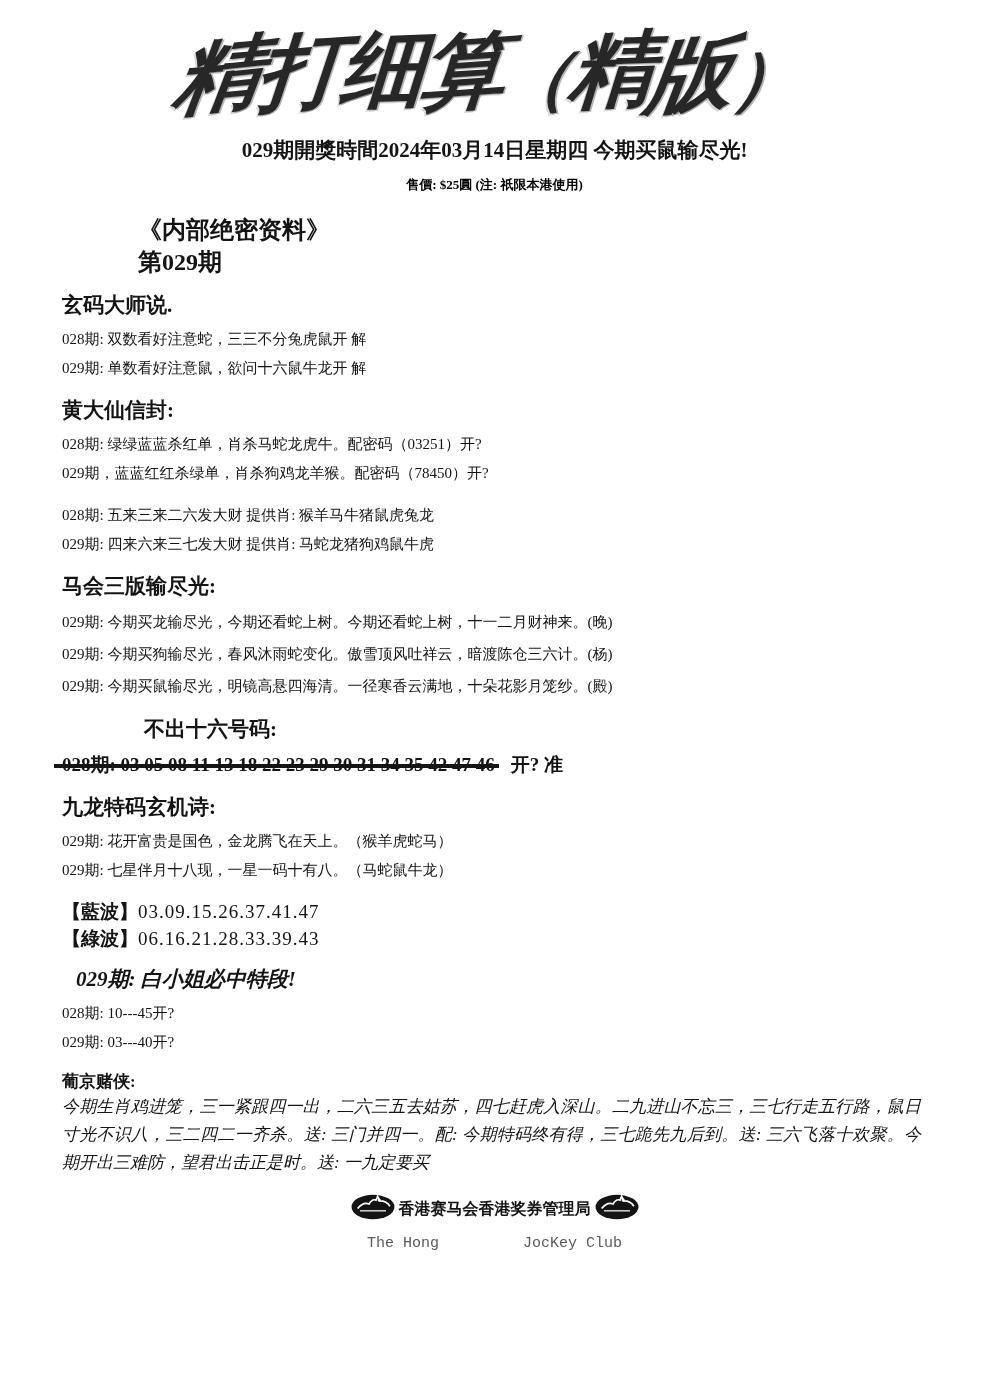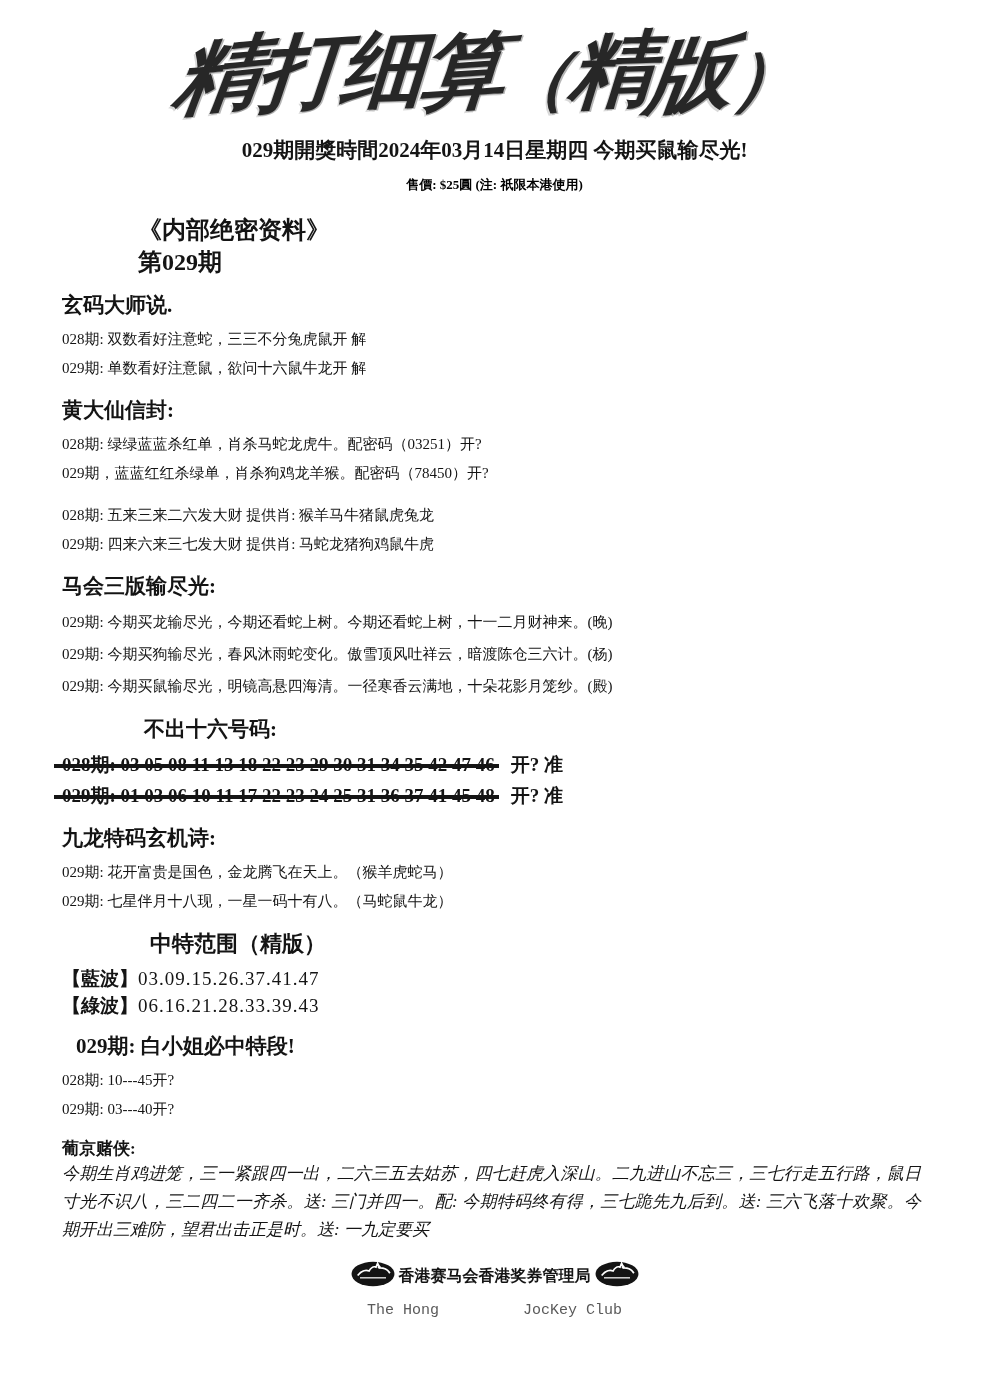--- a/index.html
+++ b/index.html
@@ -29,21 +29,21 @@
   .masthead { display:flex; justify-content:space-between; align-items:baseline;
     margin-top:20px; padding:0 88px 0 76px; font-size:24px; font-weight:bold;flex-direction:column; }
 
   .section { margin-top:13px; }
   .heading { font-size:21px; font-weight:bold; margin-bottom:6px; }
   .row { font-size:15px; line-height:29px; }
   .rows-wide .row { line-height:32px; }
 
   .indent-lg { padding-left:82px; }
   .indent-md { padding-left:88px; font-size:22px; }
-  .indent-sm { padding-left:14px; }
+  .indent-sm { padding-left:14px;font-style:italic; }
 
   .strike-row { font-size:19px; line-height:31px; font-weight:600; white-space:nowrap; }
   .struck { position:relative; display:inline-block; }
   .struck::after { content:""; position:absolute; left:-8px; right:-4px; top:48%;
     height:4px; background:#151515; }
   .strike-suffix { margin-left:16px; font-weight:600; }
 
   .wave-row { font-size:19px; line-height:27px; }
   .wave-label { font-weight:bold; }
   .wave-numbers { letter-spacing:1px; }
@@ -98,33 +98,29 @@
     <div class="row">029期: 今期买龙输尽光，今期还看蛇上树。今期还看蛇上树，十一二月财神来。(晚)</div>
     <div class="row">029期: 今期买狗输尽光，春风沐雨蛇变化。傲雪顶风吐祥云，暗渡陈仓三六计。(杨)</div>
     <div class="row">029期: 今期买鼠输尽光，明镜高悬四海清。一径寒香云满地，十朵花影月笼纱。(殿)</div>
   </div>
 
   <div class="section">
     <div class="heading indent-lg">不出十六号码:</div>
     <div class="strike-row">
       <span class="struck">028期: 03 05 08 11 13 18 22 23 29 30 31 34 35 42 47 46</span><span class="strike-suffix">开? 准</span>
     </div>
-    <div class="strike-row">
-      <span class="struck">029期: 01 03 06 10 11 17 22 23 24 25 31 36 37 41 45 48</span><span class="strike-suffix">开? 准</span>
-    </div>
   </div>
 
   <div class="section">
     <div class="heading">九龙特码玄机诗:</div>
     <div class="row">029期: 花开富贵是国色，金龙腾飞在天上。（猴羊虎蛇马）</div>
     <div class="row">029期: 七星伴月十八现，一星一码十有八。（马蛇鼠牛龙）</div>
   </div>
 
   <div class="section">
-    <div class="heading indent-md">中特范围（精版）</div>
     <div class="wave-row">
       <span class="wave-label">【藍波】</span><span class="wave-numbers">03.09.15.26.37.41.47</span>
     </div>
     <div class="wave-row">
       <span class="wave-label">【綠波】</span><span class="wave-numbers">06.16.21.28.33.39.43</span>
     </div>
   </div>
 
   <div class="section">
     <div class="heading indent-sm">029期: 白小姐必中特段!</div>

